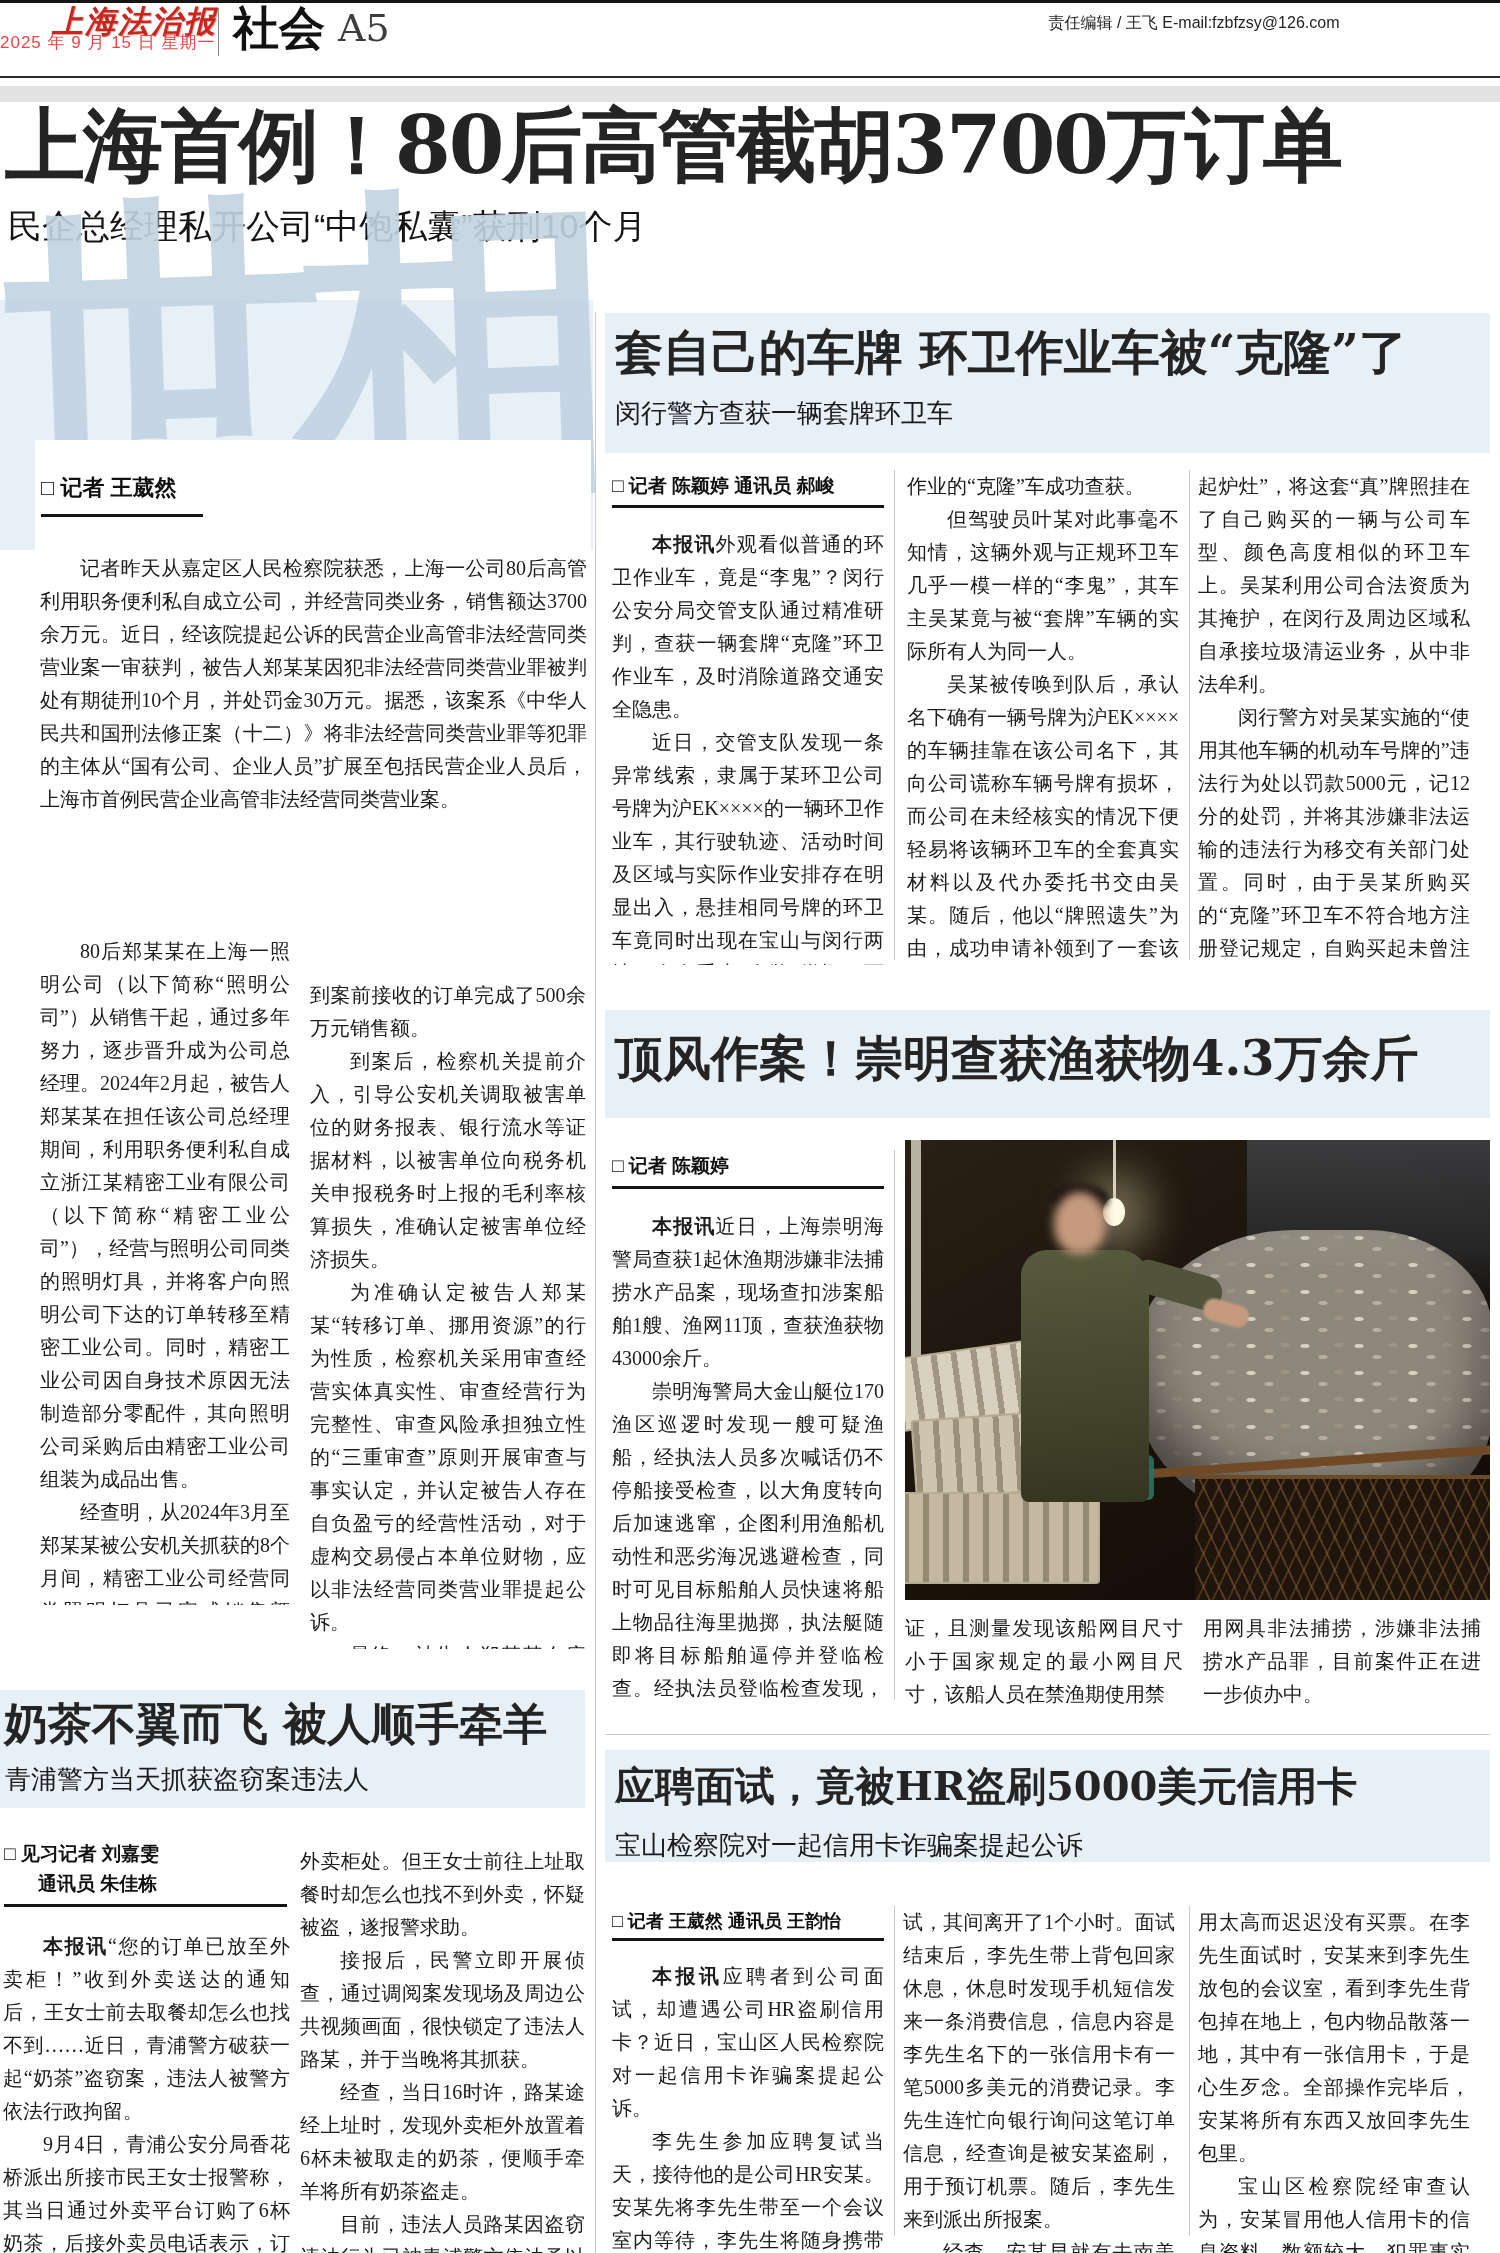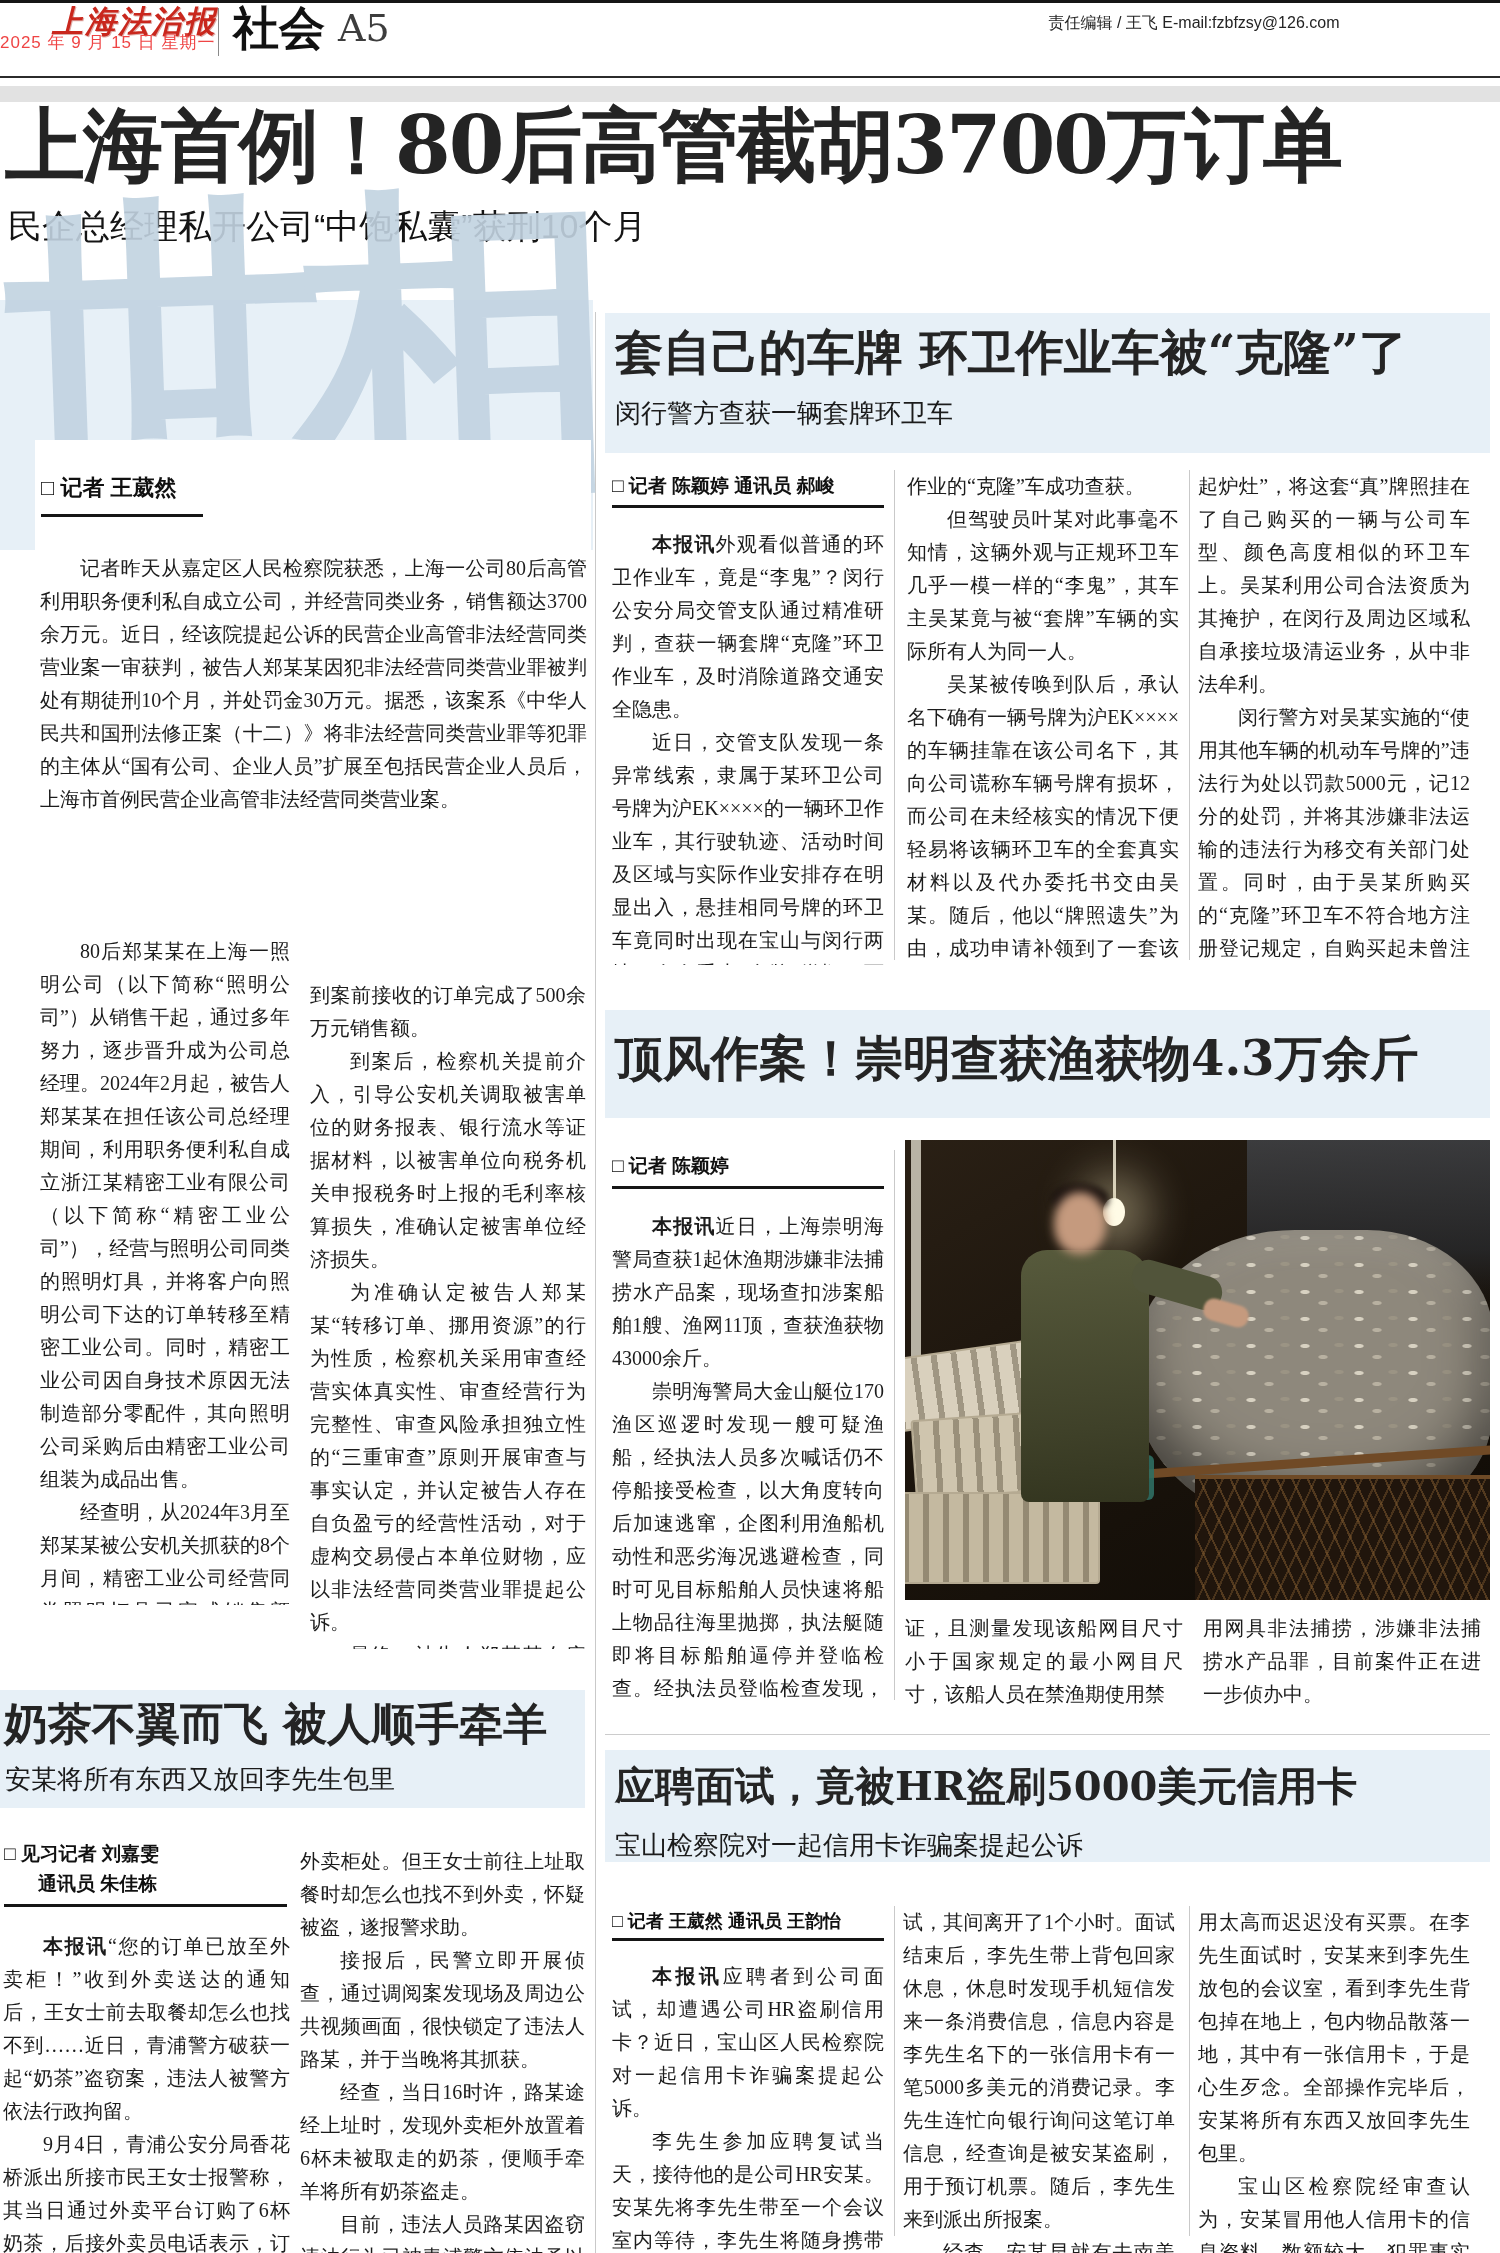--- a/index.html
+++ b/index.html
@@ -174,21 +174,21 @@
   <div class="abs col" style="left:905px;top:1612px;width:278px;height:112px;">
     <p class="para noindent">证，且测量发现该船网目尺寸小于国家规定的最小网目尺寸，该船人员在禁渔期使用禁</p>
   </div>
   <div class="abs col" style="left:1203px;top:1612px;width:278px;height:112px;">
     <p class="para noindent">用网具非法捕捞，涉嫌非法捕捞水产品罪，目前案件正在进一步侦办中。</p>
   </div>
   <div class="abs hrule" style="left:605px;top:1734px;width:885px;"></div>
 
   <div class="abs band" style="left:0;top:1690px;width:585px;height:118px;"></div>
   <div class="abs headline2" style="left:4px;top:1700px;font-size:44px;">奶茶不翼而飞 被人顺手牵羊</div>
-  <div class="abs subhead2" style="left:5px;top:1764px;">安某将所有东西又放回李先生包里</div>
+  <div class="abs subhead2" style="left:5px;top:1764px;">青浦警方当天抓获盗窃案违法人</div>
   <div class="abs byline small" style="left:4px;top:1840px;">□ 见习记者 刘嘉雯</div>
   <div class="abs byline small" style="left:38px;top:1870px;">通讯员 朱佳栋</div>
   <div class="abs brule" style="left:4px;top:1904px;width:283px;"></div>
   <div class="abs col" style="left:3px;top:1930px;width:287px;height:323px;">
       <p class="para"><b class="leadin">本报讯</b>“您的订单已放至外卖柜！”收到外卖送达的通知后，王女士前去取餐却怎么也找不到……近日，青浦警方破获一起“奶茶”盗窃案，违法人被警方依法行政拘留。</p>
       <p class="para">9月4日，青浦公安分局香花桥派出所接市民王女士报警称，其当日通过外卖平台订购了6杯奶茶，后接外卖员电话表示，订单已送达至崧辉路</p>
     </div>
   <div class="abs col" style="left:300px;top:1845px;width:285px;height:408px;">
       <p class="para noindent">外卖柜处。但王女士前往上址取餐时却怎么也找不到外卖，怀疑被盗，遂报警求助。</p>
       <p class="para">接报后，民警立即开展侦查，通过调阅案发现场及周边公共视频画面，很快锁定了违法人路某，并于当晚将其抓获。</p>

